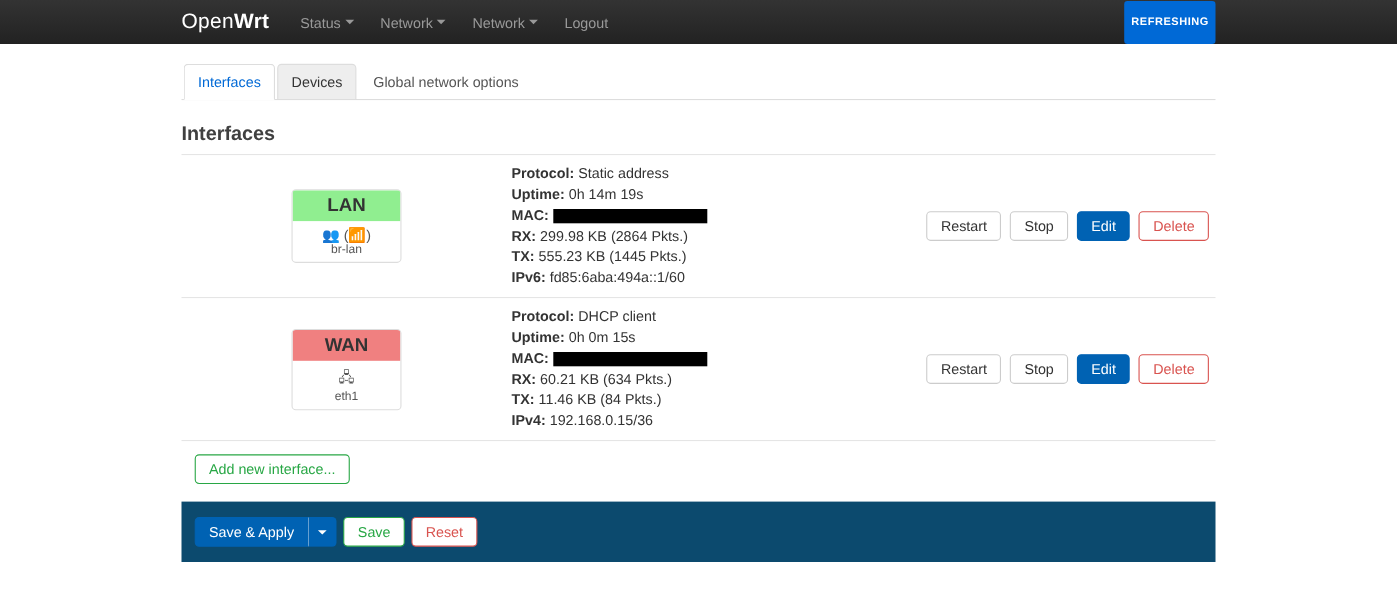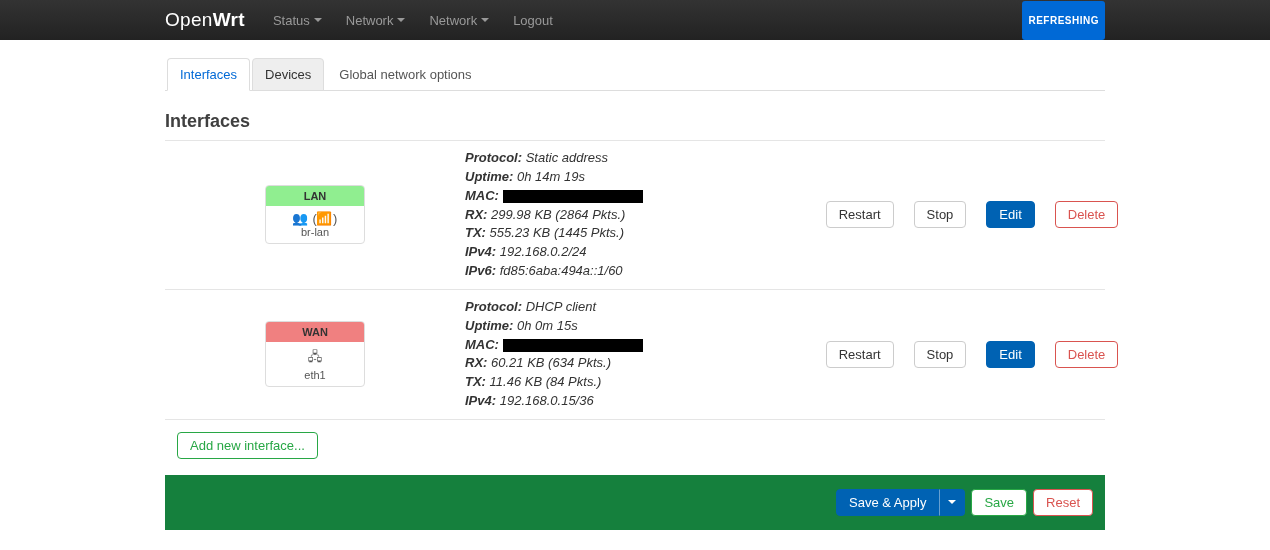--- a/index.html
+++ b/index.html
@@ -16,36 +16,36 @@
 .tabs { display: flex; margin-top: 18px; border-bottom: 1px solid #ddd; }
 .tab { padding: 8px 12px; border: 1px solid transparent; border-radius: 4px 4px 0 0; margin-bottom: -1px; cursor: pointer; font-size: 13px; margin-left: 2px; }
 .tab.active { border-color: #ddd; border-bottom-color: #fff; background: #fff; color: #0069d6; }
 .tab.inactive { color: #555; }
 .tab.hover { background: #eee; border-color: #ddd; border-bottom-color: #ddd; }
 h2 { font-size: 18px; font-weight: 600; color: #404040; margin: 20px 0 8px 0; }
 .table { width: 100%; border-top: 1px solid #e5e5e5; }
 .row { display: flex; align-items: center; border-bottom: 1px solid #e5e5e5; padding: 8px 0; }
 .col-badge { width: 300px; display: flex; justify-content: center; padding: 0 12px; }
 .col-info { flex: 1; font-size: 13px; line-height: 1.45; }
-.col-info div { margin-bottom: 0; font-style: italic; }
-.col-actions { width: 260px; display: flex; justify-content: center; gap: 20px; padding-right: 6px; }
+.col-info div { margin-bottom: 0; }
+.col-actions { width: 260px; display: flex; justify-content: flex-end; gap: 8px; padding-right: 6px; }
 .if-badge { width: 100px; border: 1px solid #ddd; border-radius: 4px; overflow: hidden; text-align: center; background: #fff; }
-.if-badge-head { font-size: 11px; font-weight: 700; padding: 4px 0; }
+.if-badge-head { font-size: 17px; font-weight: 700; padding: 4px 0; }
 .if-badge-head.lan { background: #90ee90; }
 .if-badge-head.wan { background: #f08080; }
 .if-badge-body { padding: 5px 4px; font-size: 11px; color: #555; }
 .if-icon { font-size: 13px; }
 strong { font-weight: 700; }
 .blackbox { display: inline-block; background: #000; width: 140px; height: 13px; vertical-align: middle; }
 .btn { display: inline-block; padding: 5px 12px; border: 1px solid #ccc; border-radius: 4px; background: #fff; font-size: 13px; cursor: pointer; color: #333; }
 .btn-primary { background: #0062b3; border-color: #0062b3; color: #fff; }
 .btn-danger-outline { color: #d9534f; border-color: #d9534f; }
 .btn-success-outline { color: #28a745; border-color: #28a745; }
 .add-row { padding: 12px 0 12px 12px; }
-.footer-actions { background: #15803d; padding: 14px 12px; display: flex; justify-content: flex-end; gap: 6px; margin-top: 4px; }
+.footer-actions { background: #0c4a6e; padding: 14px 12px; display: flex; justify-content: flex-start; gap: 6px; margin-top: 4px; }
 .btn-split { display: flex; }
 .btn-split .btn-primary { border-radius: 4px 0 0 4px; }
 .btn-split .btn-caret { background: #0062b3; border: 1px solid #0062b3; border-left: 1px solid rgba(255,255,255,0.4); border-radius: 0 4px 4px 0; padding: 5px 8px; display: flex; align-items: center; cursor: pointer; }
 .btn-split .btn-caret .caret { border-top-color: #fff; }
 </style>
 </head>
 <body>
 
 <div class="navbar">
   <div class="navbar-inner">
@@ -89,21 +89,20 @@
             <div>br-lan</div>
           </div>
         </div>
       </div>
       <div class="col-info">
         <div><strong>Protocol:</strong> <span>Static address</span></div>
         <div><strong>Uptime:</strong> <span>0h 14m 19s</span></div>
         <div><strong>MAC:</strong> <span class="blackbox"></span></div>
         <div><strong>RX:</strong> <span>299.98 KB (2864 Pkts.)</span></div>
         <div><strong>TX:</strong> <span>555.23 KB (1445 Pkts.)</span></div>
-        <div><strong>IPv4:</strong> <span>192.168.0.2/24</span></div>
         <div><strong>IPv6:</strong> <span>fd85:6aba:494a::1/60</span></div>
       </div>
       <div class="col-actions">
         <button class="btn">Restart</button>
         <button class="btn">Stop</button>
         <button class="btn btn-primary">Edit</button>
         <button class="btn btn-danger-outline">Delete</button>
       </div>
     </div>
 

